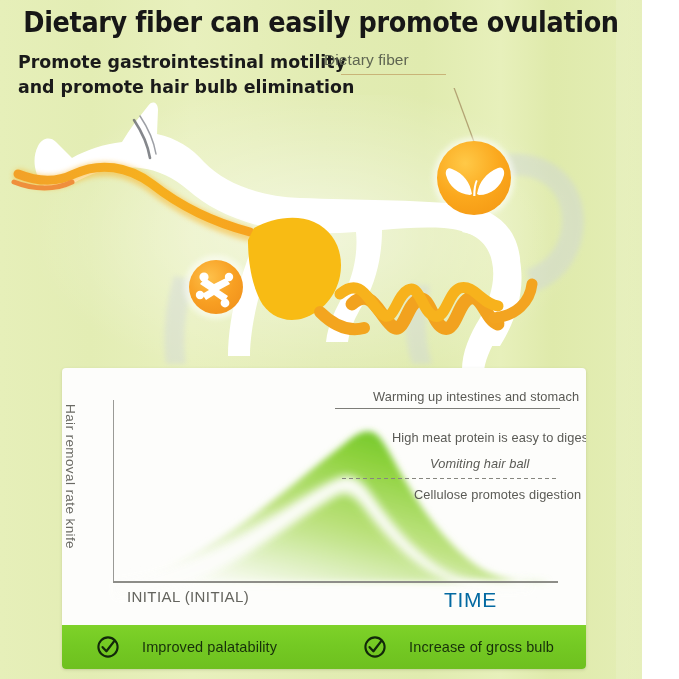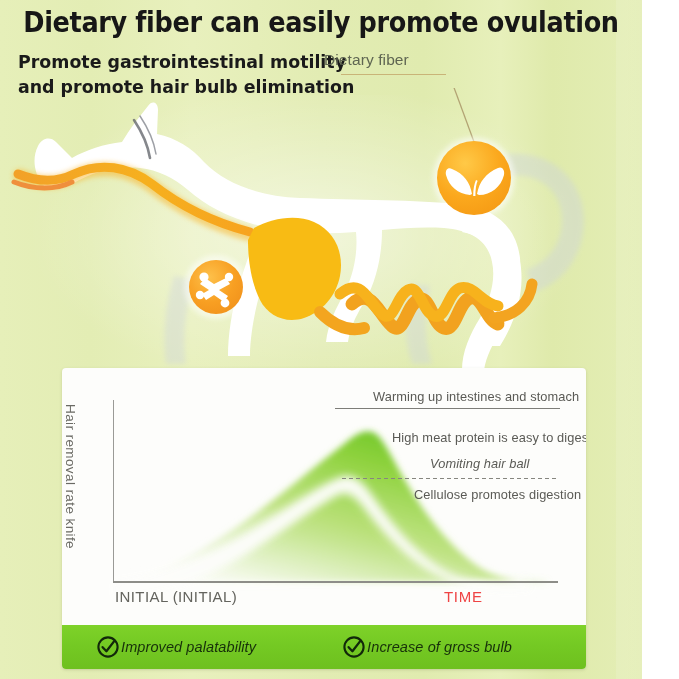--- a/index.html
+++ b/index.html
@@ -114,31 +114,31 @@
     width: 170px;
     font-size: 13.5px;
     color: #6a6a64;
     letter-spacing: 0.4px;
     transform: rotate(90deg);
     transform-origin: left top;
     white-space: nowrap;
   }
   .xlabel-left {
     position: absolute;
-    left: 53px; top: 220px;
+    left: 65px; top: 220px;
     font-size: 15px;
     letter-spacing: 0.4px;
     color: #64645e;
   }
   .xlabel-right {
     position: absolute;
     left: 382px; top: 220px;
-    font-size: 15px;
+    font-size: 21px;
     letter-spacing: 0.7px;
-    color: #ef4444;
+    color: #0369a1;
   }
 
   
   .anno {
     position: absolute;
     font-size: 12.8px;
     color: #5a5a55;
     white-space: nowrap;
     letter-spacing: 0.1px;
   }
@@ -161,22 +161,21 @@
     position: absolute;
     left: 0; bottom: 0;
     width: 524px; height: 44px;
     background: linear-gradient(180deg, #7ed229 0%, #74c923 48%, #6ec01f 100%);
     display: flex;
     align-items: center;
   }
   .benefit {
     display: flex;
     align-items: center;
-    gap: 1px;
-    font-style: italic;
+    gap: 22px;
   }
   .benefit-0 { margin-left: 34px; }
   .benefit-1 { margin-left: 86px; }
   .benefit-text {
     font-size: 14.5px;
     color: #17300a;
     letter-spacing: 0.1px;
   }
   .check-icon { width: 24px; height: 24px; display: block; }
 </style>

